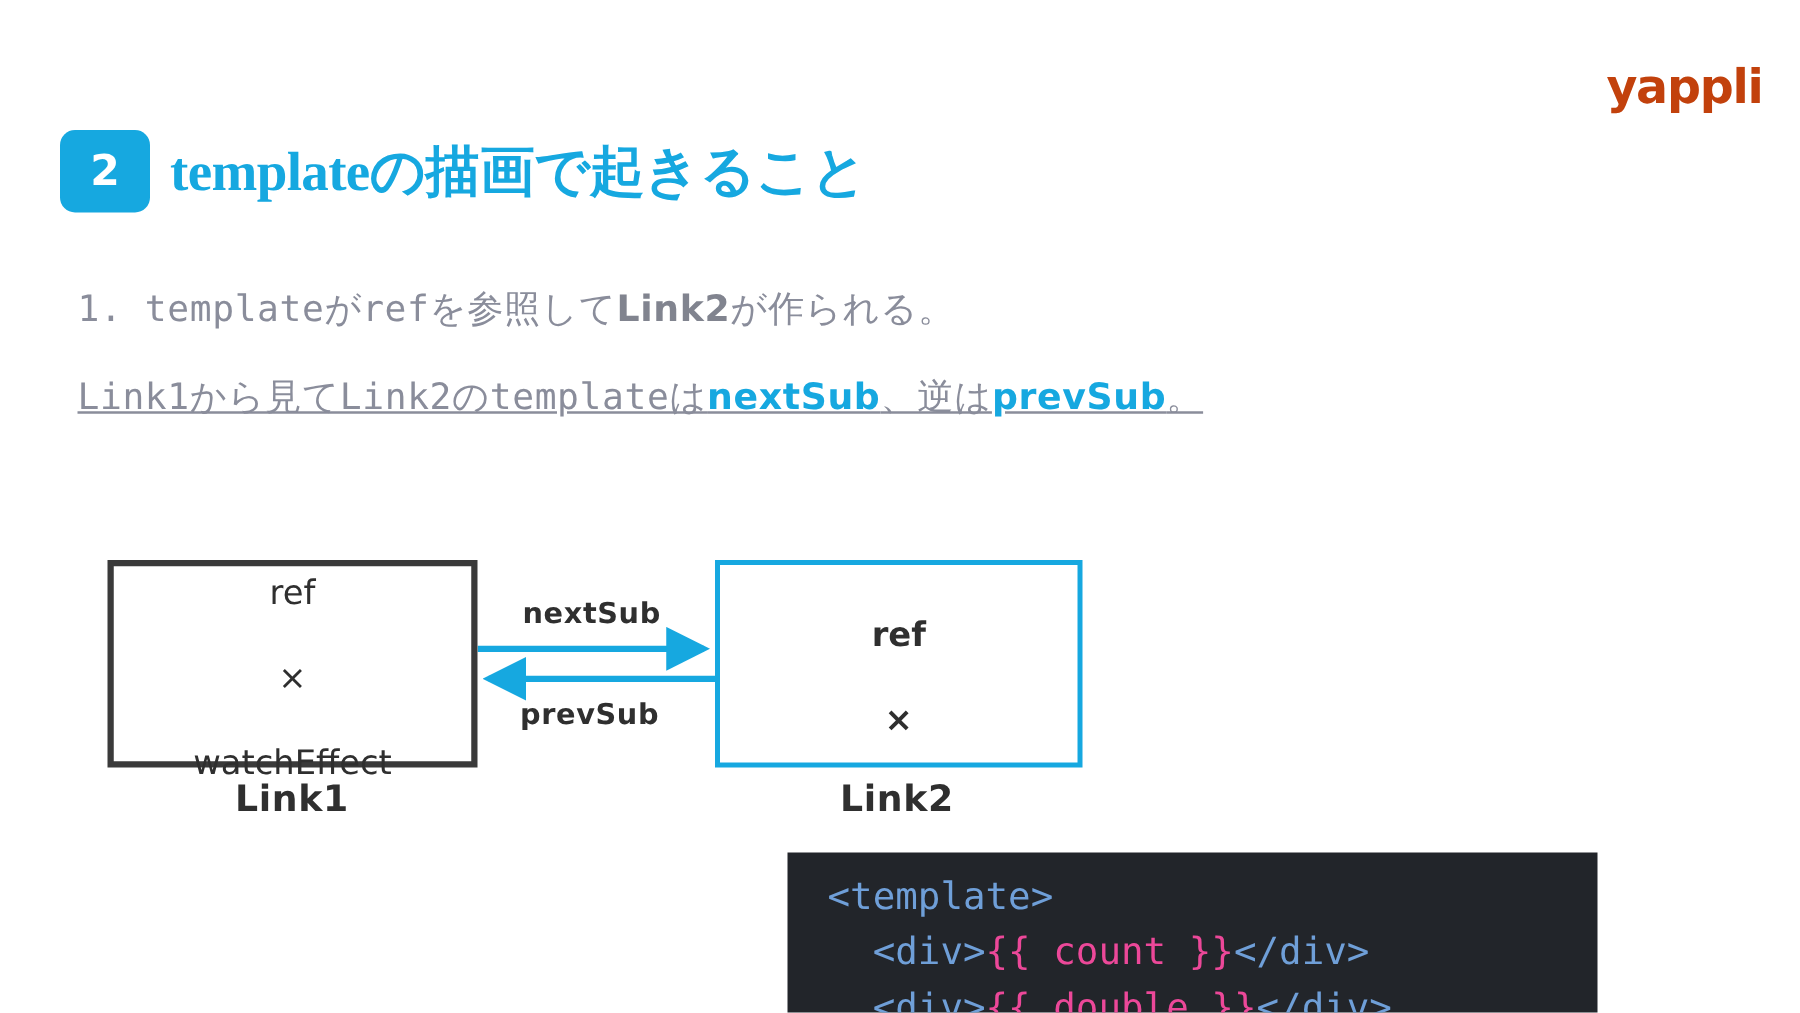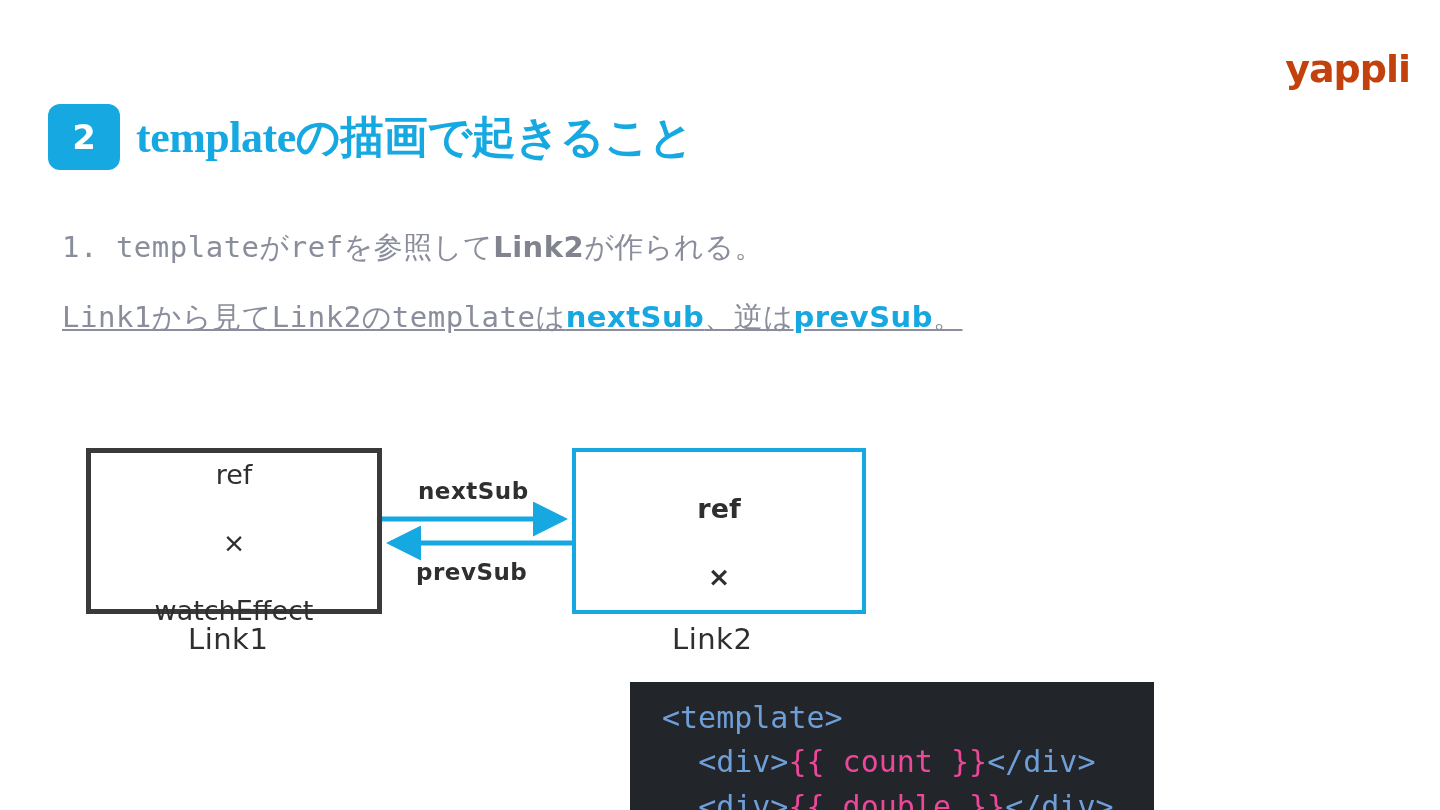--- a/index.html
+++ b/index.html
@@ -108,21 +108,21 @@
   #node-link2 {
     left: 572px; top: 448px; width: 294px; height: 166px;
     border: 4px solid #16A8E0;
   }
   .node-line { white-space: nowrap; margin-top: 24px; }
   .node-line.bold { font-weight: 700; }
 
   .node-caption {
     position: absolute;
     font-family: "DejaVu Sans", sans-serif;
-    font-weight: 400;
+    font-weight: 700;
     font-size: 29px;
     color: #2f2f2f;
     letter-spacing: 0.5px;
   }
   #caption-link1 { left: 188px; top: 622px; }
   #caption-link2 { left: 672px; top: 622px; }
 
   .arrow-label {
     position: absolute;
     font-family: "DejaVu Sans", sans-serif;
@@ -133,21 +133,21 @@
     white-space: nowrap;
   }
   #label-nextsub { left: 418px; top: 478px; }
   #label-prevsub { left: 416px; top: 559px; }
 
   
   #code-block {
     position: absolute;
     left: 630px;
     top: 682px;
-    width: 524px;
+    width: 648px;
     height: 128px;
     background: #22252a;
     box-sizing: border-box;
     padding: 14px 0 0 32px;
     overflow: hidden;
     font-family: "DejaVu Sans Mono", "Liberation Mono", monospace;
     font-size: 30px;
     line-height: 1.48;
     white-space: pre;
   }

